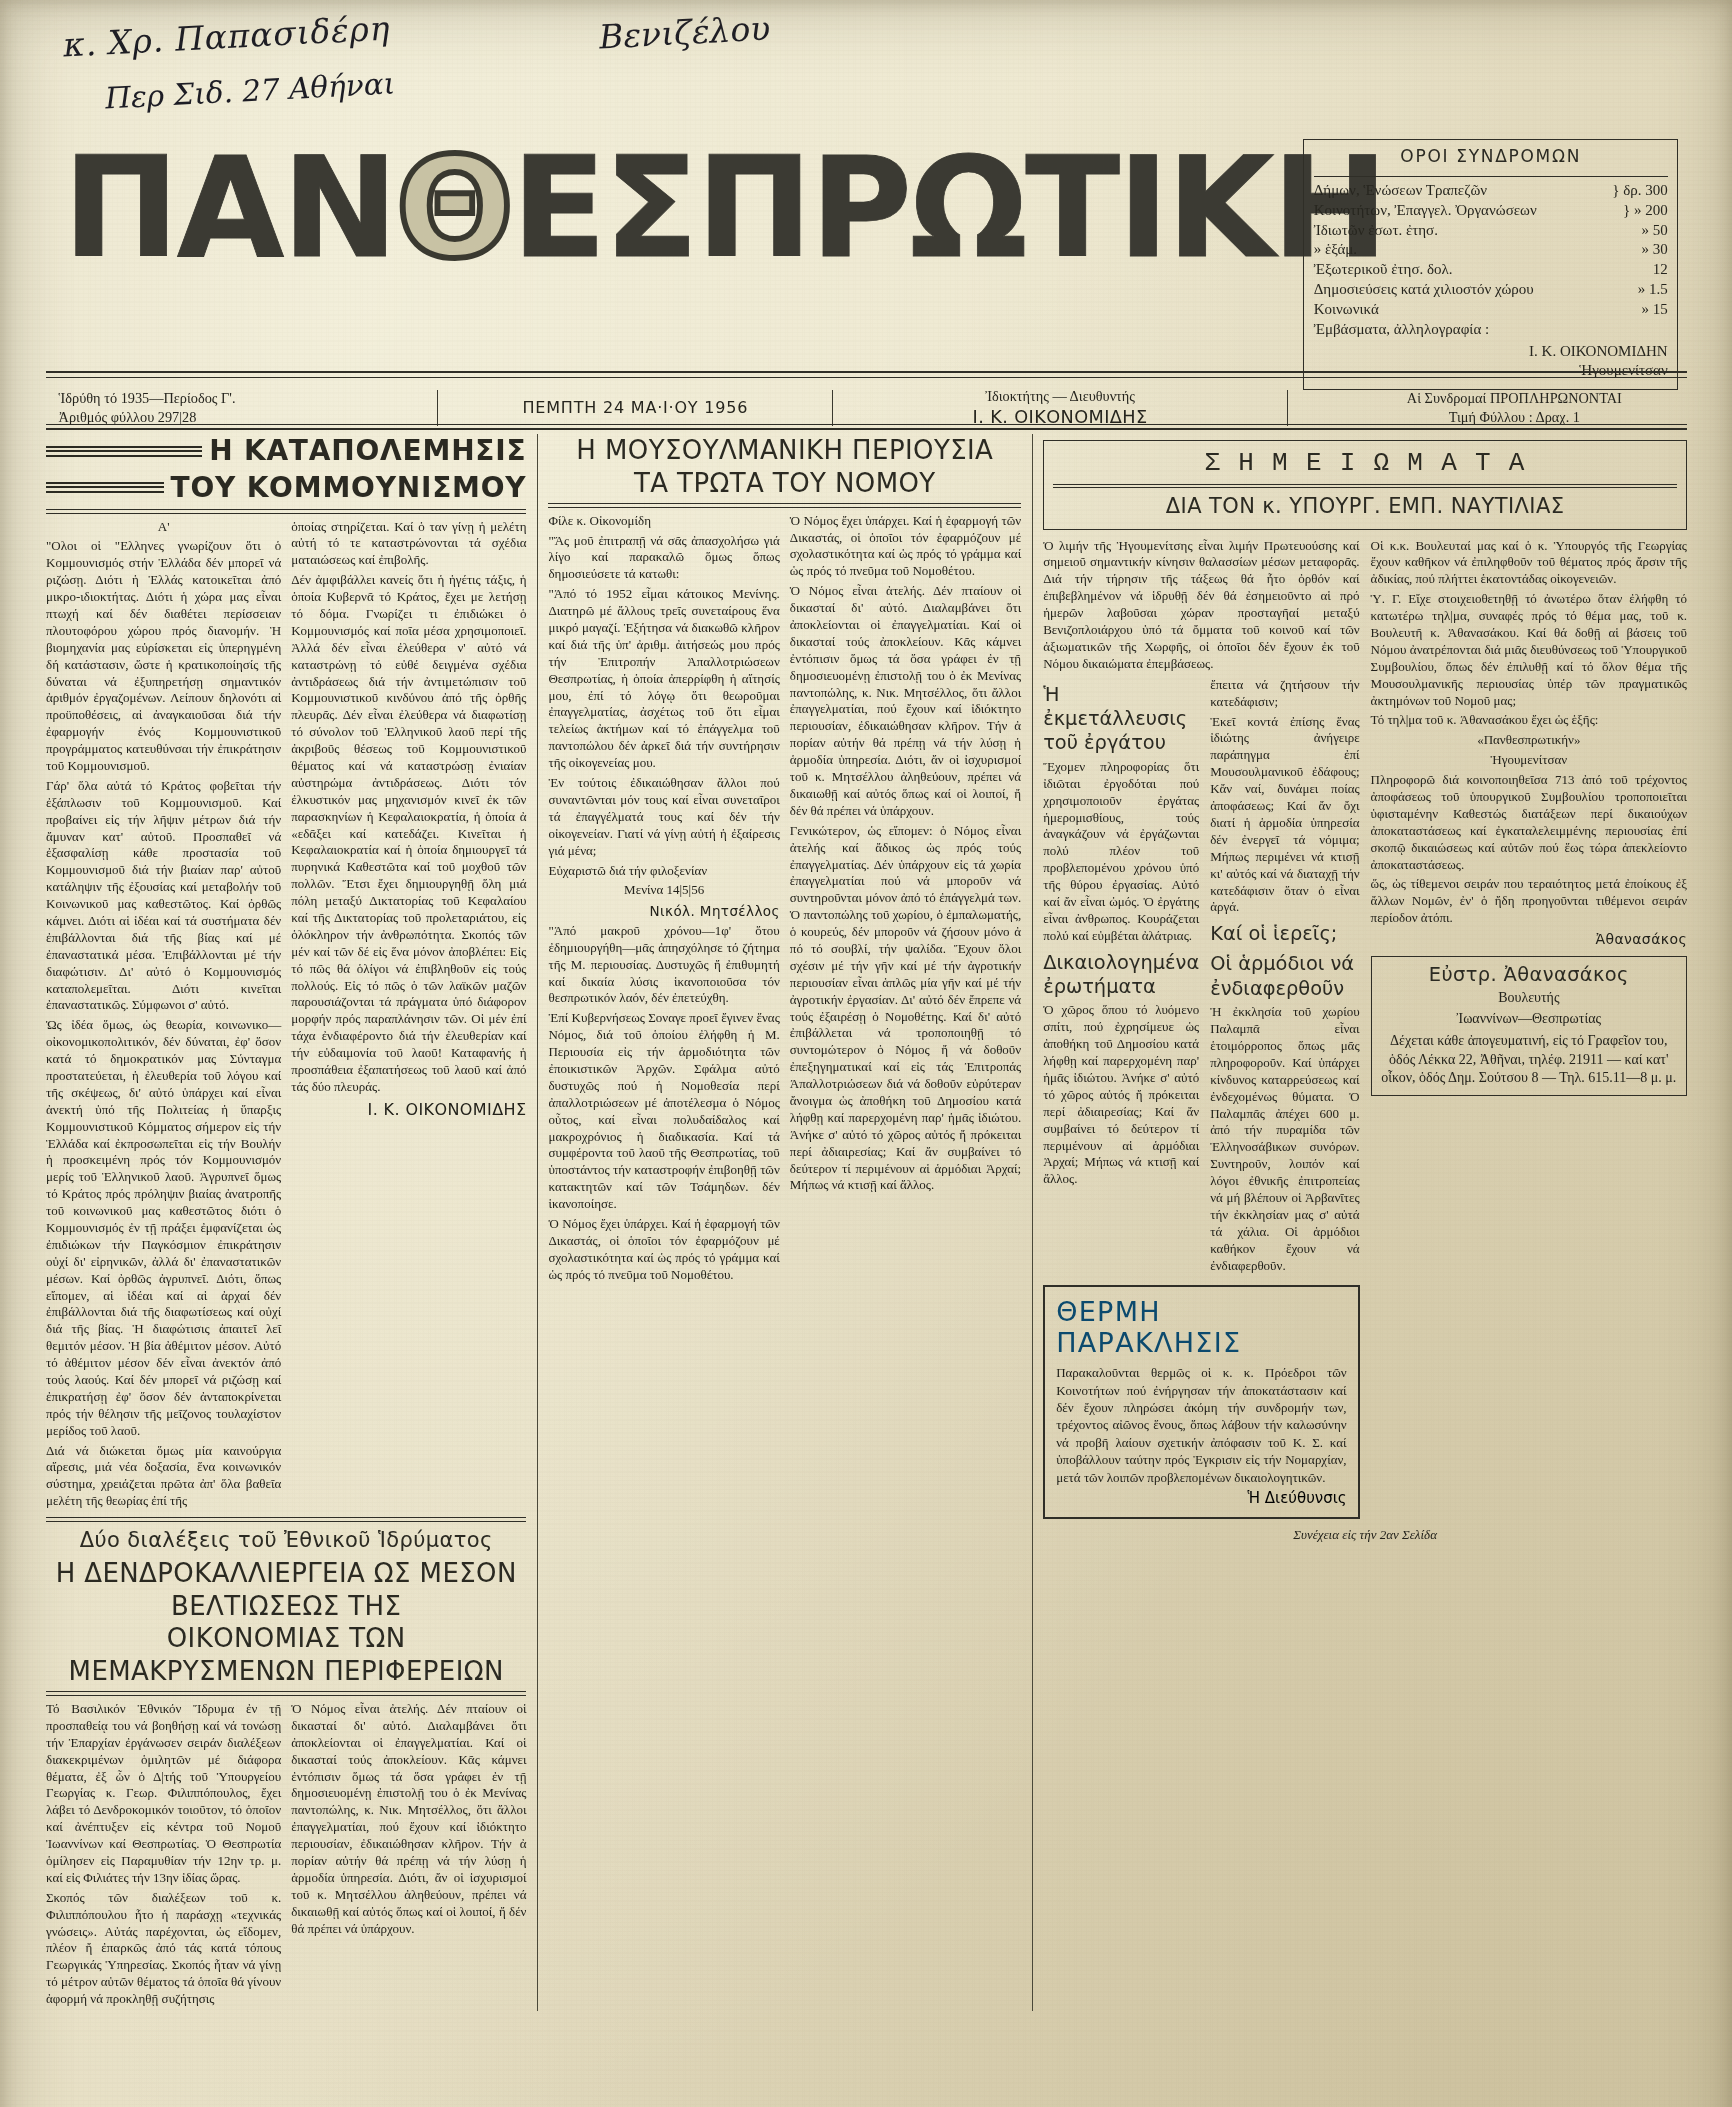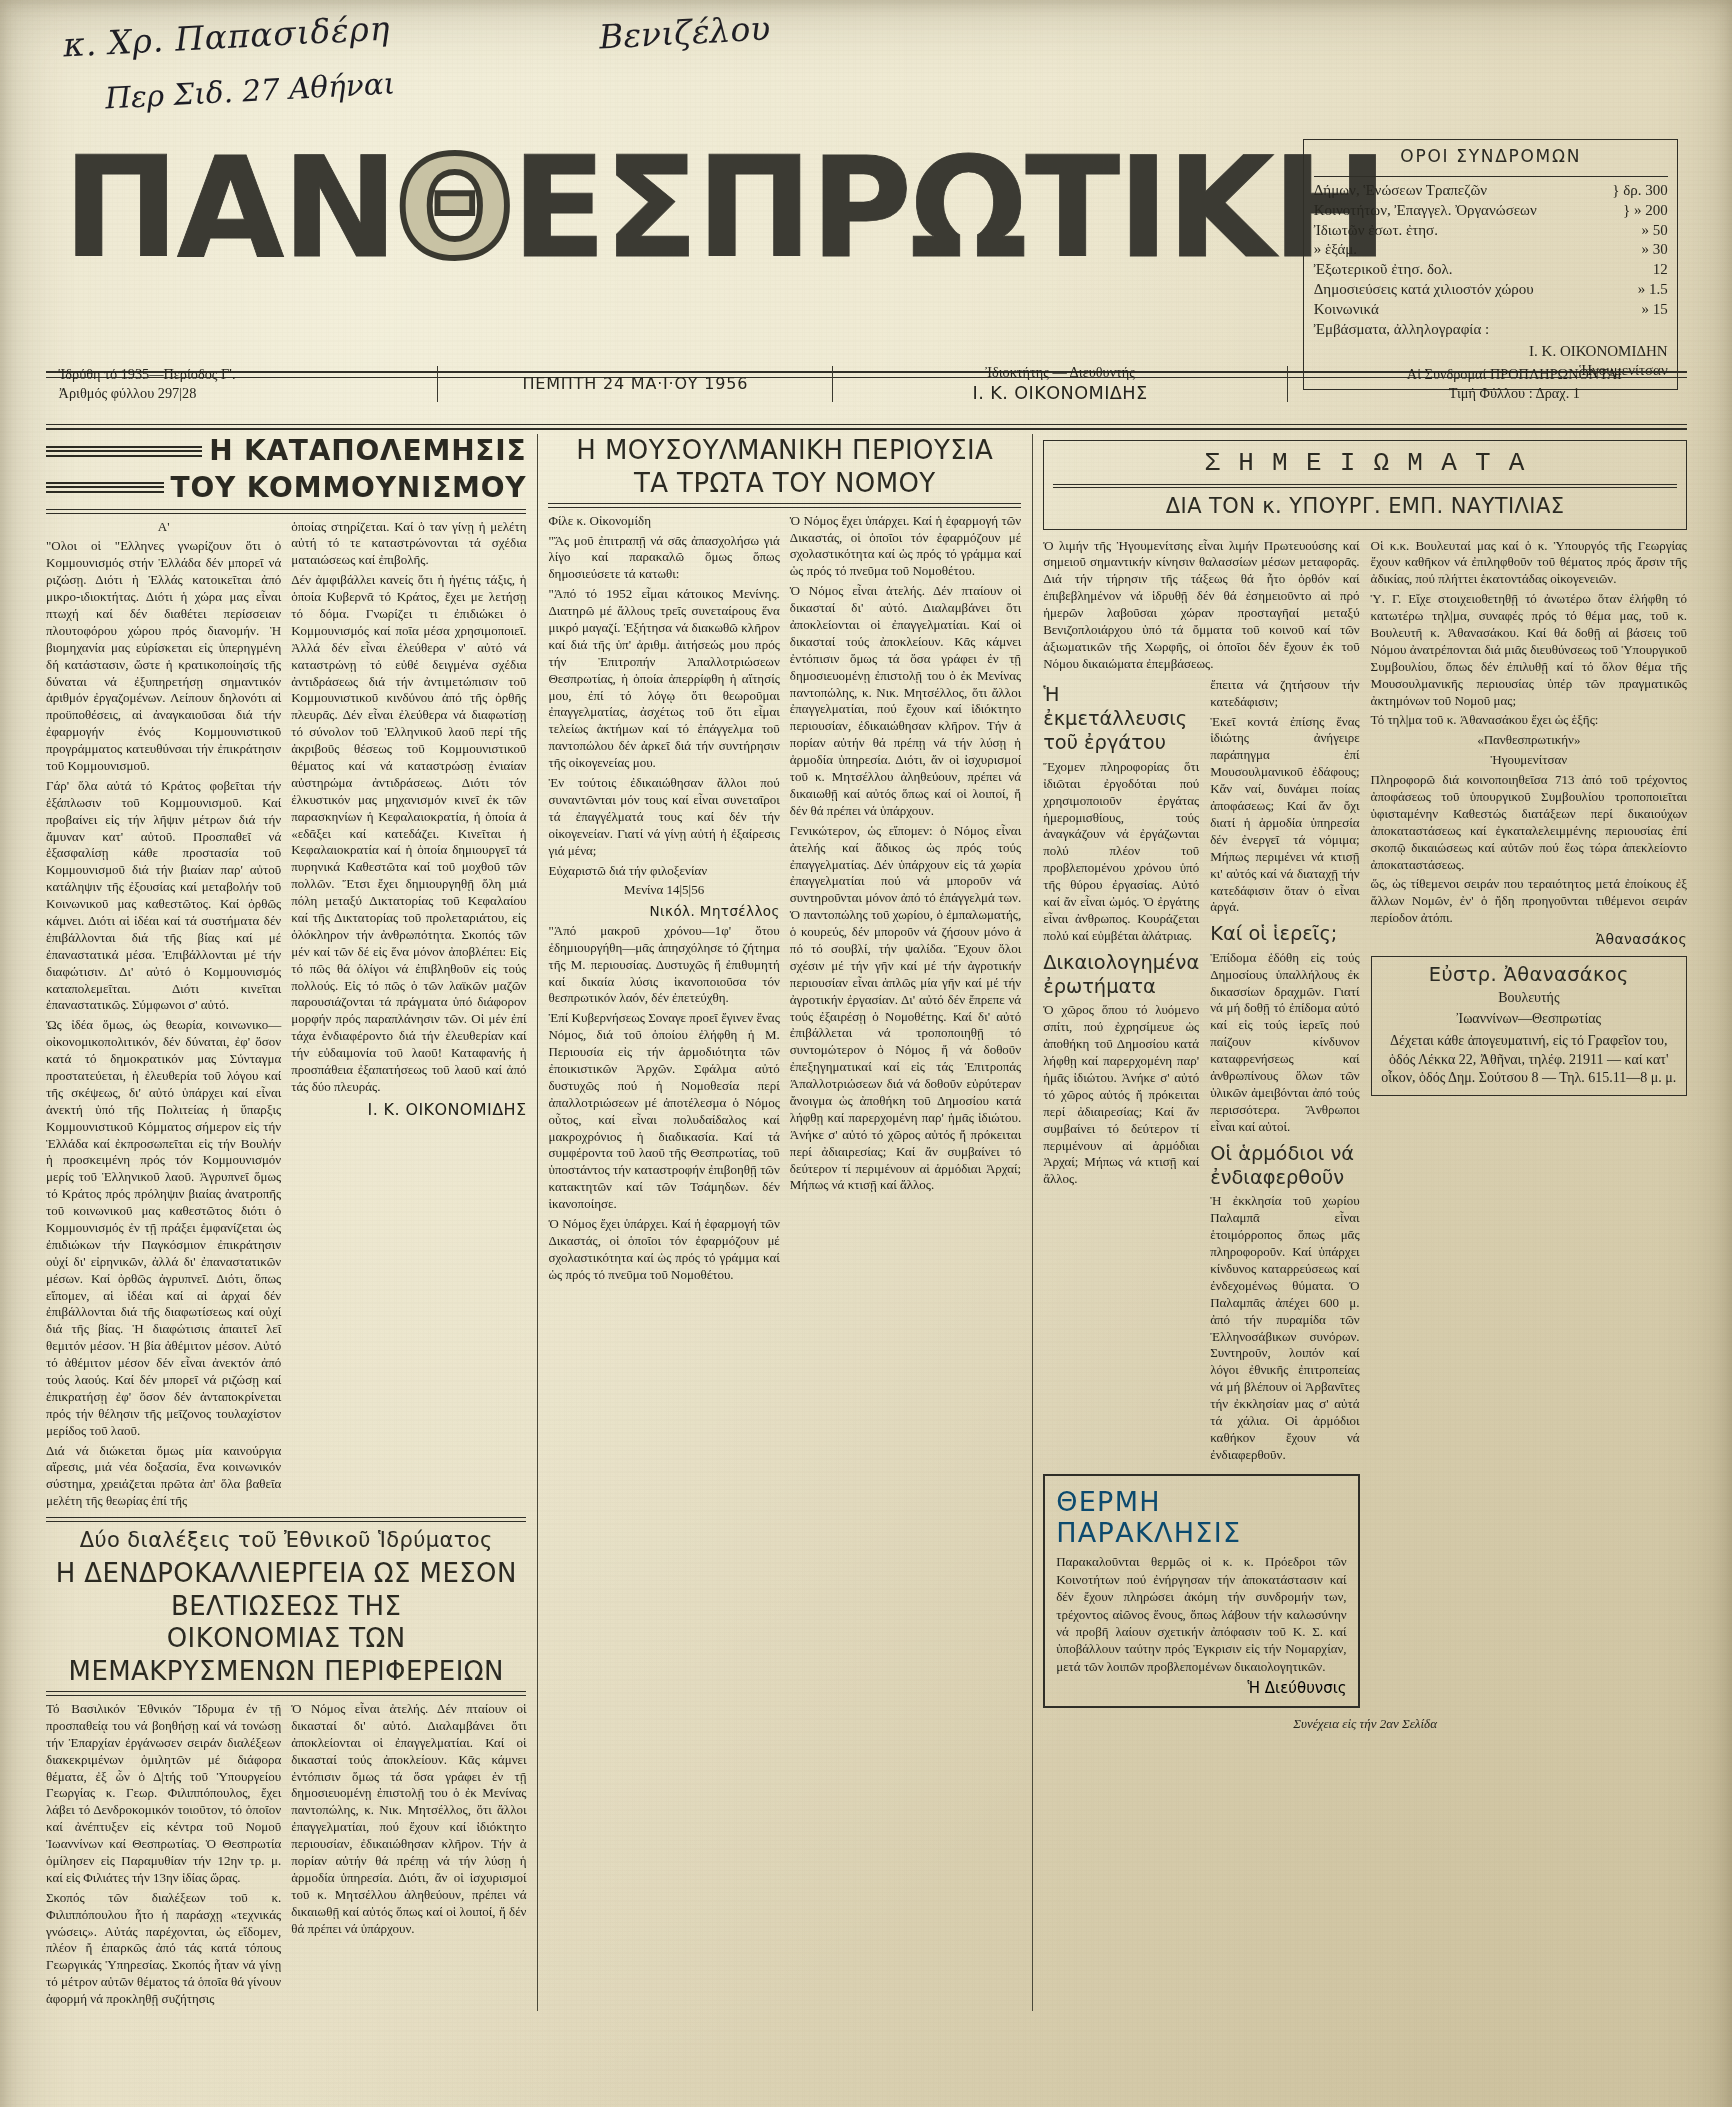--- a/index.html
+++ b/index.html
@@ -35,21 +35,21 @@
   .terms-title{text-align:center;font-family:"DejaVu Sans",sans-serif;font-size:17px;letter-spacing:1.7px;
      color:#2b2a23;border-bottom:0.8px solid #2f2e27;padding-bottom:10px;margin-bottom:4.2px;}
   .terms-row{display:flex;justify-content:space-between;font-size:15px;line-height:1.32;color:#27261f;}
   .terms-row .lbl{padding-right:4.2px;}
   .terms-row .val{white-space:nowrap;}
   .terms-sign{text-align:right;font-size:15px;line-height:1.3;margin-top:2.5px;color:#27261f;}
 
   .rule-thick{position:absolute;left:46px;right:46px;border-top:2.1px solid #2f2e27;}
   .rule-thin{position:absolute;left:46px;right:46px;border-top:0.8px solid #2f2e27;}
 
-  .infobar{position:absolute;left:51px;right:51px;top:361px;height:46px;
+  .infobar{position:absolute;left:51px;right:51px;top:385px;height:46px;
      display:flex;align-items:center;justify-content:space-between;font-size:14.3px;color:#26251e;}
   .infobar .cell{padding:0 7.6px;line-height:1.3;}
   .infobar .c1{width:312px;}
   .infobar .c2{width:261px;text-align:center;font-family:"DejaVu Sans",sans-serif;letter-spacing:0.8px;font-size:16px;}
   .infobar .c3{width:320px;text-align:center;}
   .infobar .c3 .big{font-family:"DejaVu Sans",sans-serif;font-size:17.7px;letter-spacing:0.4px;}
   .infobar .c4{width:320px;text-align:center;}
   .vsep{width:0;border-left:0.8px solid #3a392f;height:36px;}
 
   
@@ -273,21 +273,20 @@
               <div>
                 <div class="mini-h">Ἡ ἐκμετάλλευσις τοῦ ἐργάτου</div>
                 <p class="tx">Ἔχομεν πληροφορίας ὅτι ἰδιῶται ἐργοδόται πού χρησιμοποιοῦν ἐργάτας ἡμερομισθίους, τούς ἀναγκάζουν νά ἐργάζωνται πολύ πλέον τοῦ προβλεπομένου χρόνου ὑπό τῆς θύρου ἐργασίας. Αὐτό καί ἄν εἶναι ὠμός. Ὁ ἐργάτης εἶναι ἀνθρωπος. Κουράζεται πολύ καί εὐμβέται ἀλάτριας.</p>
                 <div class="mini-h">Δικαιολογημένα ἐρωτήματα</div>
                 <p class="tx">Ὁ χῶρος ὅπου τό λυόμενο σπίτι, πού ἐχρησίμευε ὡς ἀποθήκη τοῦ Δημοσίου κατά λήφθῃ καί παρερχομένη παρ' ἡμᾶς ἰδιώτου. Ἀνήκε σ' αὐτό τό χῶρος αὐτός ἤ πρόκειται περί ἀδιαιρεσίας; Καί ἄν συμβαίνει τό δεύτερον τί περιμένουν αἱ ἁρμόδιαι Ἀρχαί; Μήπως νά κτισῇ καί ἄλλος.</p>
               </div>
               <div>
                 <p class="tx">ἔπειτα νά ζητήσουν τήν κατεδάφισιν;</p>
                 <p class="tx">Ἐκεῖ κοντά ἐπίσης ἕνας ἰδιώτης ἀνήγειρε παράπηγμα ἐπί Μουσουλμανικοῦ ἐδάφους; Κἄν ναί, δυνάμει ποίας ἀποφάσεως; Καί ἄν ὄχι διατί ἡ ἁρμοδία ὑπηρεσία δέν ἐνεργεῖ τά νόμιμα; Μήπως περιμένει νά κτισῇ κι' αὐτός καί νά διαταχῇ τήν κατεδάφισιν ὅταν ὁ εἶναι ἀργά.</p>
                 <div class="mini-h">Καί οἱ ἱερεῖς;</div>
-                <p class="tx">Ἐπίδομα ἐδόθη εἰς τούς Δημοσίους ὑπαλλήλους ἐκ δικασσίων δραχμῶν. Γιατί νά μή δοθῇ τό ἐπίδομα αὐτό καί εἰς τούς ἱερεῖς πού παίζουν κίνδυνον καταφρενήσεως καί ἀνθρωπίνους ὅλων τῶν ὑλικῶν ἀμειβόνται ἀπό τούς περισσότερα. Ἄνθρωποι εἶναι καί αὐτοί.</p>
                 <div class="mini-h">Οἱ ἁρμόδιοι νά ἐνδιαφερθοῦν</div>
                 <p class="tx">Ἡ ἐκκλησία τοῦ χωρίου Παλαμπᾶ εἶναι ἑτοιμόρροπος ὅπως μᾶς πληροφοροῦν. Καί ὑπάρχει κίνδυνος καταρρεύσεως καί ἐνδεχομένως θύματα. Ὁ Παλαμπᾶς ἀπέχει 600 μ. ἀπό τήν πυραμίδα τῶν Ἑλληνοσάβικων συνόρων. Συντηροῦν, λοιπόν καί λόγοι ἐθνικῆς ἐπιτροπείας νά μή βλέπουν οἱ Ἀρβανῖτες τήν ἐκκλησίαν μας σ' αὐτά τά χάλια. Οἱ ἁρμόδιοι καθήκον ἔχουν νά ἐνδιαφερθοῦν.</p>
               </div>
             </div>
 
             <div class="parakl">
               <div class="t">ΘΕΡΜΗ ΠΑΡΑΚΛΗΣΙΣ</div>
               <p>Παρακαλοῦνται θερμῶς οἱ κ. κ. Πρόεδροι τῶν Κοινοτήτων πού ἐνήργησαν τήν ἀποκατάστασιν καί δέν ἔχουν πληρώσει ἀκόμη τήν συνδρομήν των, τρέχοντος αἰῶνος ἕνους, ὅπως λάβουν τήν καλωσύνην νά προβῆ λαίουν σχετικήν ἀπόφασιν τοῦ Κ. Σ. καί ὑποβάλλουν ταύτην πρός Ἐγκρισιν εἰς τήν Νομαρχίαν, μετά τῶν λοιπῶν προβλεπομένων δικαιολογητικῶν.</p>
               <div class="sg">Ἡ Διεύθυνσις</div>
             </div>

